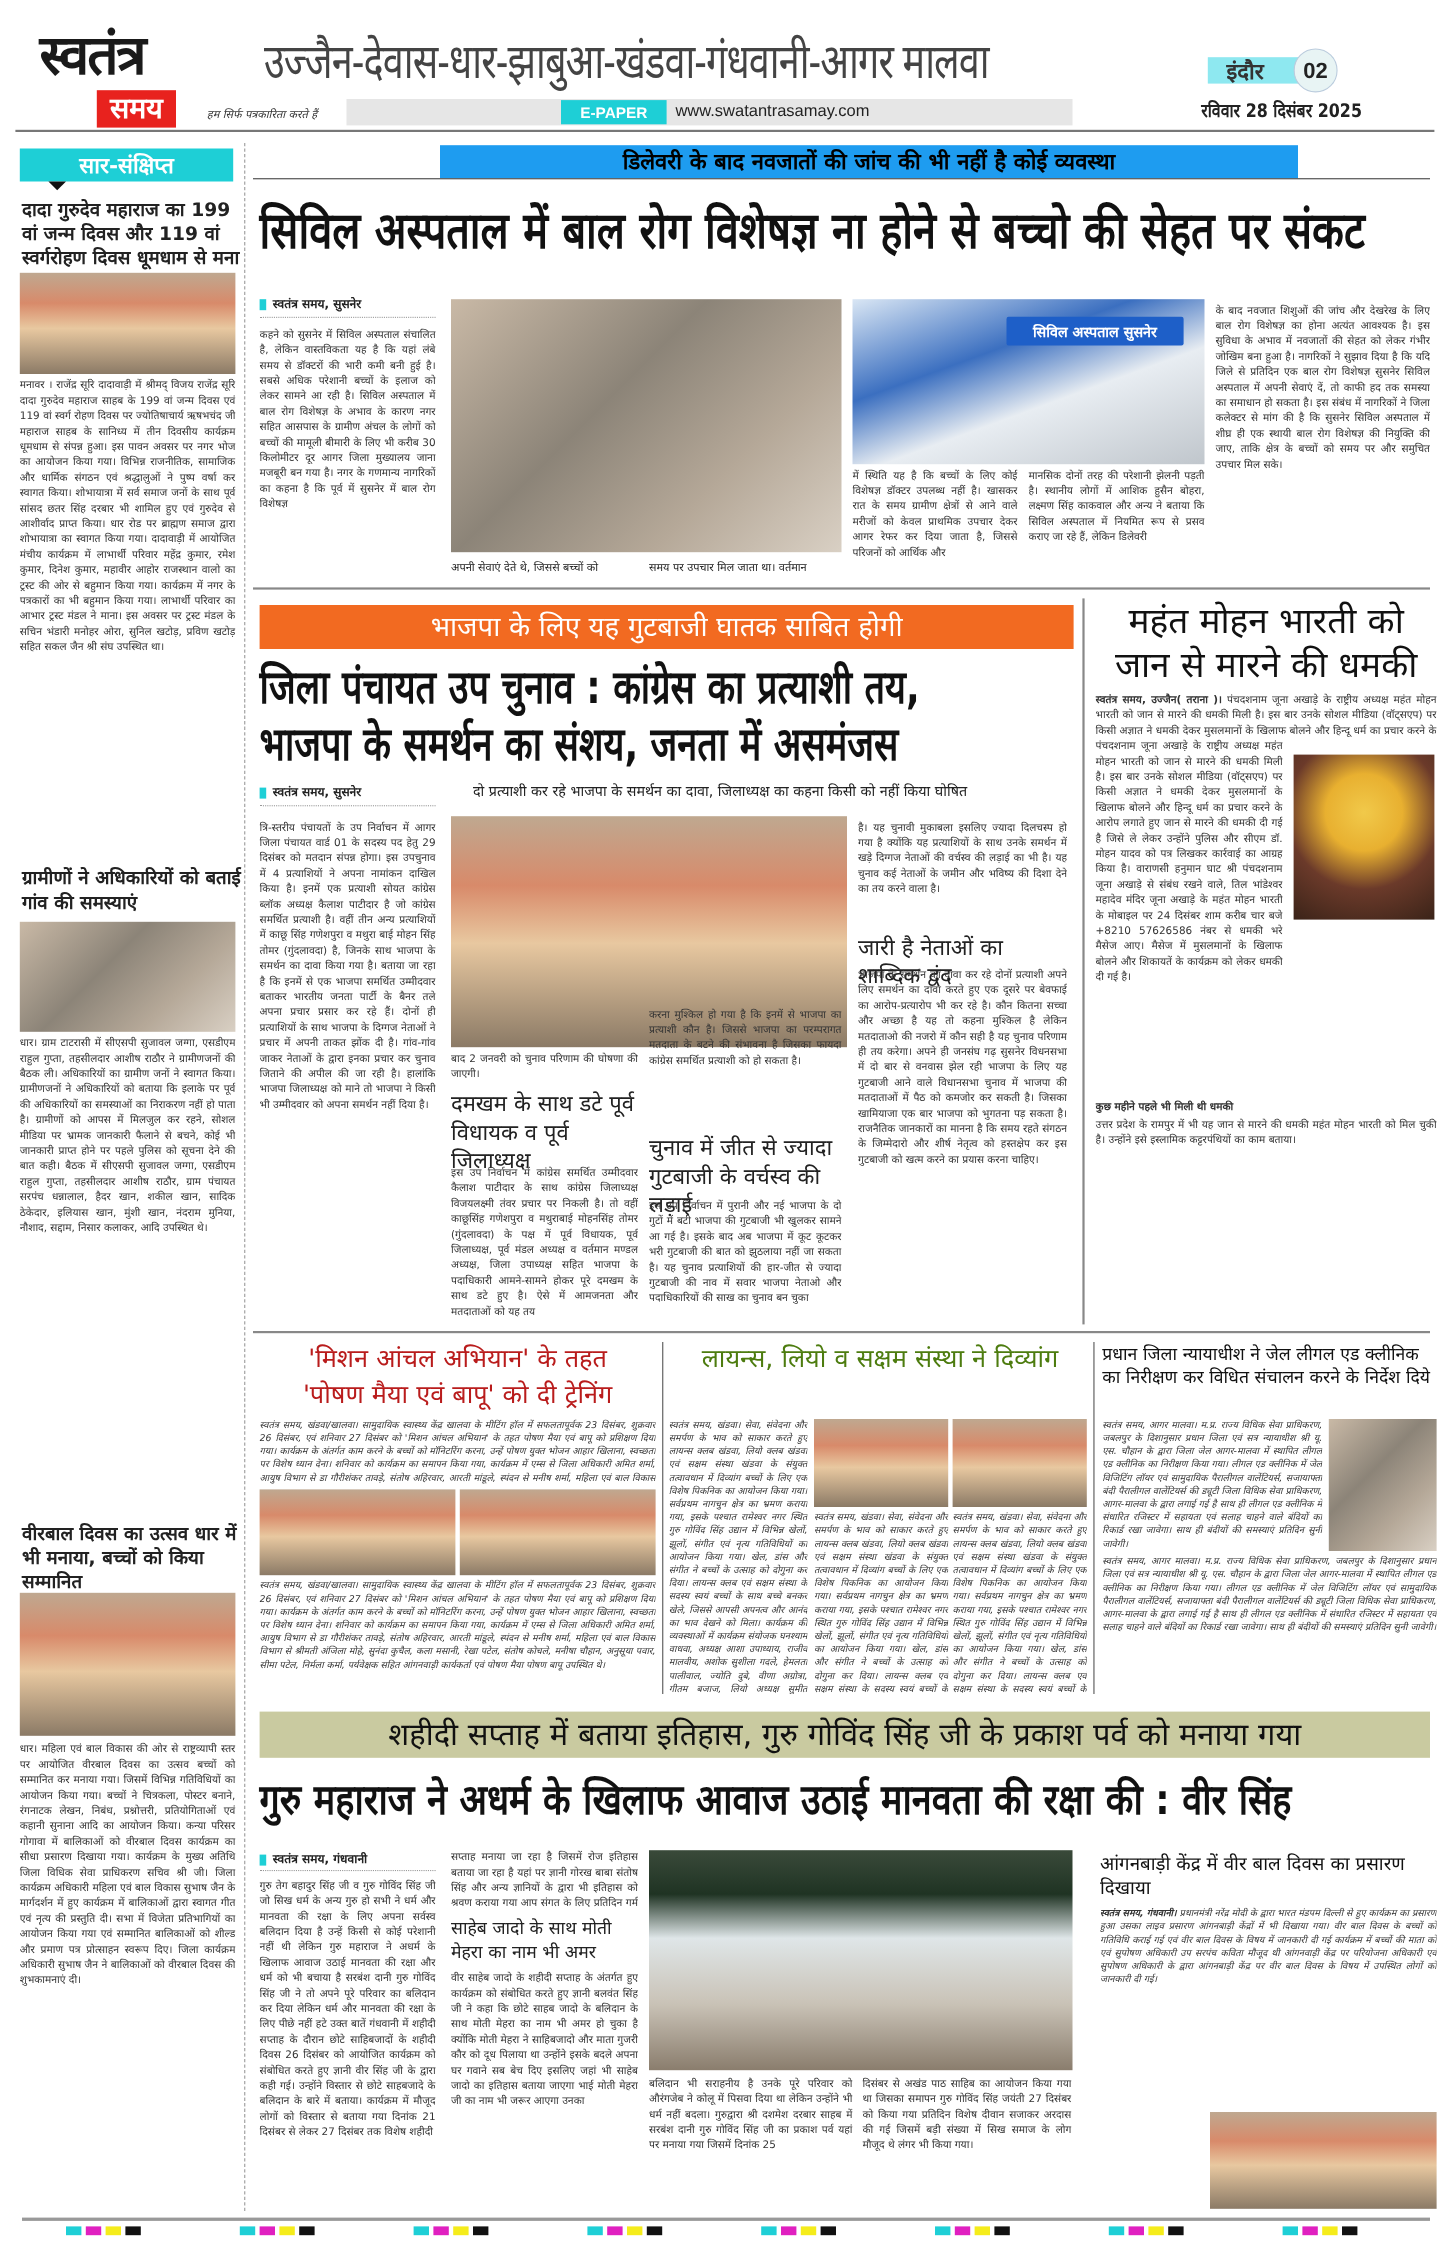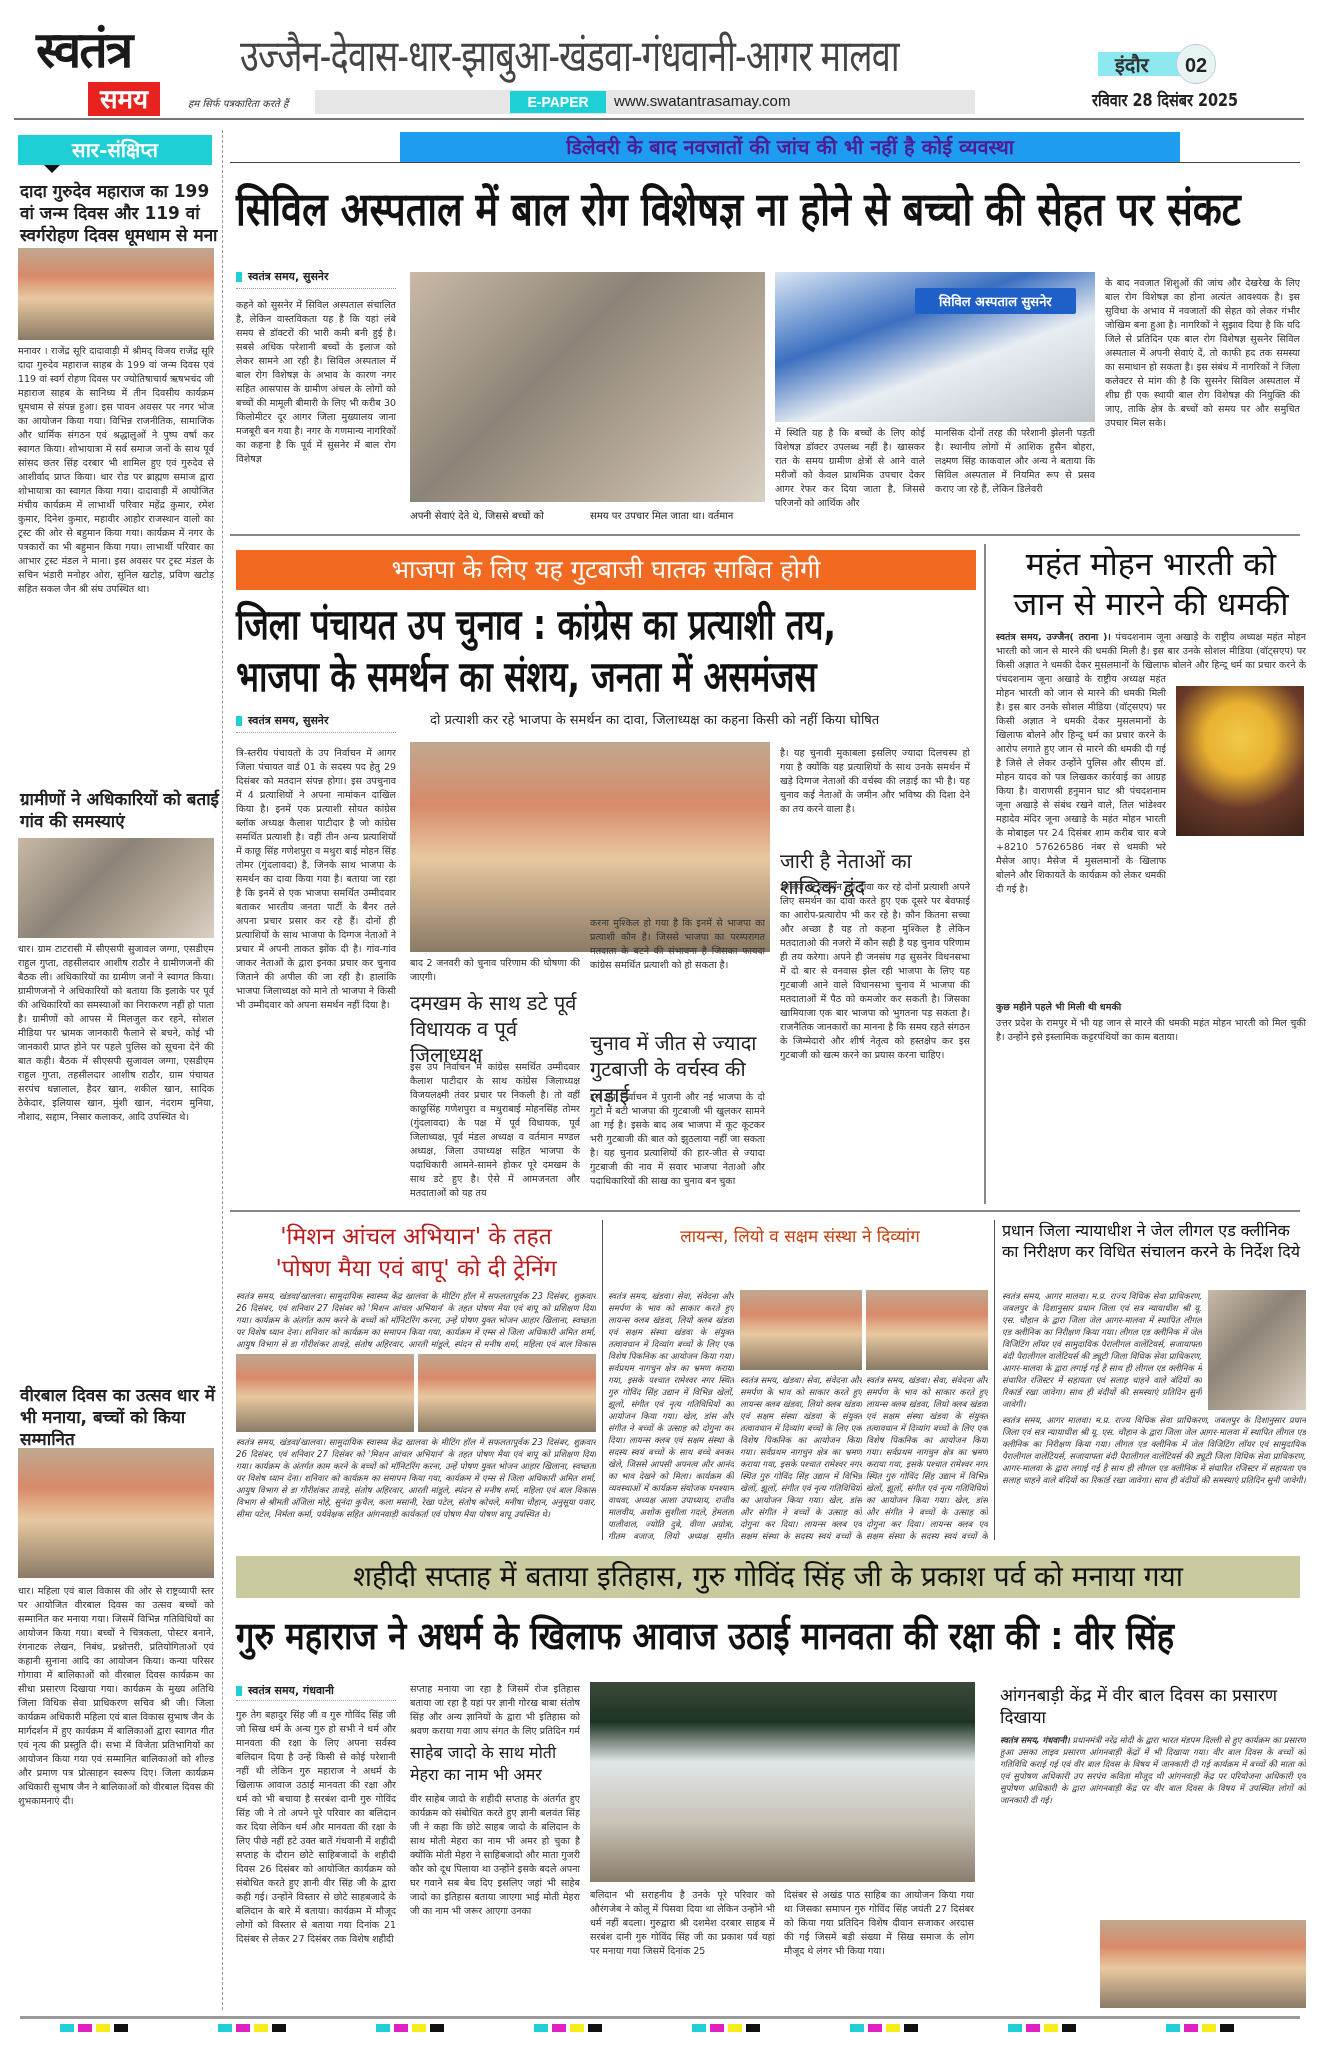--- a/index.html
+++ b/index.html
@@ -19,21 +19,21 @@
 .hr{height:2px;background:#777}
 .col-rule{width:0;border-left:1px dashed #999}
 .sar-box{left:18px;top:135px;width:194px;height:30px;background:#1ecfd6;color:#fff;font-size:20px;font-weight:bold;text-align:center;line-height:30px}
 .sar-arrow{left:44px;top:165px;width:0;height:0;border-left:8px solid transparent;border-right:8px solid transparent;border-top:8px solid #111}
 .side-head{left:20px;font-size:17px;font-weight:bold;color:#222;line-height:22px;width:200px}
 .body-text{font-size:9.5px;line-height:14px;color:#333;text-align:justify;overflow:hidden}
 .photo{background:linear-gradient(135deg,#c9b9a6,#8c8478 40%,#b5a898 70%,#d9d0c4);overflow:hidden}
 .photo.blue{background:linear-gradient(160deg,#d9e6f4,#3b6fc0 35%,#e8edf2 60%,#c0c6cc)}
 .photo.crowd{background:linear-gradient(180deg,#bfa890,#d88a6a 30%,#e8c8a0 55%,#8b7a66)}
 .photo.night{background:linear-gradient(180deg,#3a4a3a,#1f3323 20%,#dfe6e8 40%,#c9c2b6 70%,#8a7d6d)}
-.kicker-blue{left:400px;top:132px;width:780px;height:30px;background:#1e9cf0;color:#4c1d95;font-size:20px;font-weight:bold;text-align:center;line-height:30px}
+.kicker-blue{left:400px;top:132px;width:780px;height:30px;background:#1e9cf0;color:#000000;font-size:20px;font-weight:bold;text-align:center;line-height:30px}
 .headline-xl{font-weight:bold;color:#111;white-space:nowrap;transform-origin:left}
 .byline{font-size:11px;font-weight:bold;color:#222}
 .byline .sq{display:inline-block;width:6px;height:10px;background:#1ecfd6;margin-right:6px;vertical-align:middle}
 .dotline{border-bottom:1px dotted #999}
 .kicker-orange{left:236px;top:550px;width:740px;height:40px;background:#f26a21;color:#fff;font-size:25px;text-align:center;line-height:40px}
 .subhead{font-size:20px;color:#222;line-height:26px}
 .caption{font-size:10px;color:#222}
 .kicker-olive{left:236px;top:1556px;width:1064px;height:42px;background:#c9caa0;color:#111;font-size:28px;text-align:center;line-height:42px;white-space:nowrap}
 .reg-marks{top:2024px;display:flex;gap:4px}
 .reg-marks span{display:block;width:14px;height:8px}
@@ -129,21 +129,21 @@
   <div>'मिशन आंचल अभियान' के तहत</div>
   <div>'पोषण मैया एवं बापू' को दी ट्रेनिंग</div>
 </div>
 <div class="abs body-text" style="left:236px;top:1290px;width:360px;height:60px;font-style:italic;font-size:8.5px;line-height:12px">स्वतंत्र समय, खंडवा/खालवा। सामुदायिक स्वास्थ्य केंद्र खालवा के मीटिंग हॉल में सफलतापूर्वक 23 दिसंबर, शुक्रवार 26 दिसंबर, एवं शनिवार 27 दिसंबर को 'मिशन आंचल अभियान' के तहत पोषण मैया एवं बापू को प्रशिक्षण दिया गया। कार्यक्रम के अंतर्गत काम करने के बच्चों को मॉनिटरिंग करना, उन्हें पोषण युक्त भोजन आहार खिलाना, स्वच्छता पर विशेष ध्यान देना। शनिवार को कार्यक्रम का समापन किया गया, कार्यक्रम में एम्स से जिला अधिकारी अमित शर्मा, आयुष विभाग से डा गौरीशंकर तावड़े, संतोष अहिरवार, आरती मांडूले, स्पंदन से मनीष शर्मा, महिला एवं बाल विकास विभाग से श्रीमती अंजिला मोहे, सुनंदा कुचैल, कला मसानी, रेखा पटेल, संतोष कोचले, मनीषा चौहान, अनुसूया पवार, सीमा पटेल, निर्मला कर्मा, पर्यवेक्षक सहित आंगनवाड़ी कार्यकर्ता एवं पोषण मैया पोषण बापू उपस्थित थे।</div>
 <div class="abs photo crowd" style="left:236px;top:1354px;width:178px;height:78px"></div>
 <div class="abs photo crowd" style="left:418px;top:1354px;width:178px;height:78px"></div>
 <div class="abs body-text" style="left:236px;top:1436px;width:360px;height:104px;font-style:italic;font-size:8.5px;line-height:12px">स्वतंत्र समय, खंडवा/खालवा। सामुदायिक स्वास्थ्य केंद्र खालवा के मीटिंग हॉल में सफलतापूर्वक 23 दिसंबर, शुक्रवार 26 दिसंबर, एवं शनिवार 27 दिसंबर को 'मिशन आंचल अभियान' के तहत पोषण मैया एवं बापू को प्रशिक्षण दिया गया। कार्यक्रम के अंतर्गत काम करने के बच्चों को मॉनिटरिंग करना, उन्हें पोषण युक्त भोजन आहार खिलाना, स्वच्छता पर विशेष ध्यान देना। शनिवार को कार्यक्रम का समापन किया गया, कार्यक्रम में एम्स से जिला अधिकारी अमित शर्मा, आयुष विभाग से डा गौरीशंकर तावड़े, संतोष अहिरवार, आरती मांडूले, स्पंदन से मनीष शर्मा, महिला एवं बाल विकास विभाग से श्रीमती अंजिला मोहे, सुनंदा कुचैल, कला मसानी, रेखा पटेल, संतोष कोचले, मनीषा चौहान, अनुसूया पवार, सीमा पटेल, निर्मला कर्मा, पर्यवेक्षक सहित आंगनवाड़ी कार्यकर्ता एवं पोषण मैया पोषण बापू उपस्थित थे।</div>
 
 <div class="abs col-rule" style="left:602px;top:1220px;height:320px;border-left:1px solid #555"></div>
 
-<div class="abs" style="left:608px;top:1220px;width:384px;text-align:center;font-size:17px;line-height:32px;color:#c2410c">
+<div class="abs" style="left:608px;top:1220px;width:384px;text-align:center;font-size:23px;line-height:32px;color:#4d7c0f">
   <div>लायन्स, लियो व सक्षम संस्था ने दिव्यांग</div>
 </div>
 <div class="abs body-text" style="left:608px;top:1290px;width:126px;height:250px;font-style:italic;font-size:8.5px;line-height:12px">स्वतंत्र समय, खंडवा। सेवा, संवेदना और समर्पण के भाव को साकार करते हुए लायन्स क्लब खंडवा, लियो क्लब खंडवा एवं सक्षम संस्था खंडवा के संयुक्त तत्वावधान में दिव्यांग बच्चों के लिए एक विशेष पिकनिक का आयोजन किया गया। सर्वप्रथम नागचुन क्षेत्र का भ्रमण कराया गया, इसके पश्चात रामेश्वर नगर स्थित गुरु गोविंद सिंह उद्यान में विभिन्न खेलों, झूलों, संगीत एवं नृत्य गतिविधियों का आयोजन किया गया। खेल, डांस और संगीत ने बच्चों के उत्साह को दोगुना कर दिया। लायन्स क्लब एवं सक्षम संस्था के सदस्य स्वयं बच्चों के साथ बच्चे बनकर खेले, जिससे आपसी अपनत्व और आनंद का भाव देखने को मिला। कार्यक्रम की व्यवस्थाओं में कार्यक्रम संयोजक घनश्याम वाधवा, अध्यक्ष आशा उपाध्याय, राजीव मालवीय, अशोक सुशीला गदले, हेमलता पालीवाल, ज्योति दुबे, वीणा अग्रोत्रा, गीतम बजाज, लियो अध्यक्ष सुमीत परिहार, लियो अपूर्व उपाध्याय, केतन वर्मा सहित लायन, लियो एवं सक्षम संस्था के अनेक सदस्य उपस्थित रहे।</div>
 <div class="abs photo crowd" style="left:740px;top:1290px;width:122px;height:80px"></div>
 <div class="abs photo crowd" style="left:866px;top:1290px;width:122px;height:80px"></div>
 <div class="abs body-text" style="left:740px;top:1374px;width:122px;height:166px;font-style:italic;font-size:8.5px;line-height:12px">स्वतंत्र समय, खंडवा। सेवा, संवेदना और समर्पण के भाव को साकार करते हुए लायन्स क्लब खंडवा, लियो क्लब खंडवा एवं सक्षम संस्था खंडवा के संयुक्त तत्वावधान में दिव्यांग बच्चों के लिए एक विशेष पिकनिक का आयोजन किया गया। सर्वप्रथम नागचुन क्षेत्र का भ्रमण कराया गया, इसके पश्चात रामेश्वर नगर स्थित गुरु गोविंद सिंह उद्यान में विभिन्न खेलों, झूलों, संगीत एवं नृत्य गतिविधियों का आयोजन किया गया। खेल, डांस और संगीत ने बच्चों के उत्साह को दोगुना कर दिया। लायन्स क्लब एवं सक्षम संस्था के सदस्य स्वयं बच्चों के साथ बच्चे बनकर खेले, जिससे आपसी अपनत्व और आनंद का भाव देखने को मिला। कार्यक्रम की व्यवस्थाओं में कार्यक्रम संयोजक घनश्याम वाधवा, अध्यक्ष आशा उपाध्याय, राजीव मालवीय, अशोक सुशीला गदले, हेमलता पालीवाल, ज्योति दुबे, वीणा अग्रोत्रा, गीतम बजाज, लियो अध्यक्ष सुमीत परिहार, लियो अपूर्व उपाध्याय, केतन वर्मा सहित लायन, लियो एवं सक्षम संस्था के अनेक सदस्य उपस्थित रहे।</div>
 <div class="abs body-text" style="left:866px;top:1374px;width:122px;height:166px;font-style:italic;font-size:8.5px;line-height:12px">स्वतंत्र समय, खंडवा। सेवा, संवेदना और समर्पण के भाव को साकार करते हुए लायन्स क्लब खंडवा, लियो क्लब खंडवा एवं सक्षम संस्था खंडवा के संयुक्त तत्वावधान में दिव्यांग बच्चों के लिए एक विशेष पिकनिक का आयोजन किया गया। सर्वप्रथम नागचुन क्षेत्र का भ्रमण कराया गया, इसके पश्चात रामेश्वर नगर स्थित गुरु गोविंद सिंह उद्यान में विभिन्न खेलों, झूलों, संगीत एवं नृत्य गतिविधियों का आयोजन किया गया। खेल, डांस और संगीत ने बच्चों के उत्साह को दोगुना कर दिया। लायन्स क्लब एवं सक्षम संस्था के सदस्य स्वयं बच्चों के साथ बच्चे बनकर खेले, जिससे आपसी अपनत्व और आनंद का भाव देखने को मिला। कार्यक्रम की व्यवस्थाओं में कार्यक्रम संयोजक घनश्याम वाधवा, अध्यक्ष आशा उपाध्याय, राजीव मालवीय, अशोक सुशीला गदले, हेमलता पालीवाल, ज्योति दुबे, वीणा अग्रोत्रा, गीतम बजाज, लियो अध्यक्ष सुमीत परिहार, लियो अपूर्व उपाध्याय, केतन वर्मा सहित लायन, लियो एवं सक्षम संस्था के अनेक सदस्य उपस्थित रहे।</div>
 
 <div class="abs col-rule" style="left:994px;top:1220px;height:320px;border-left:1px solid #555"></div>
 

